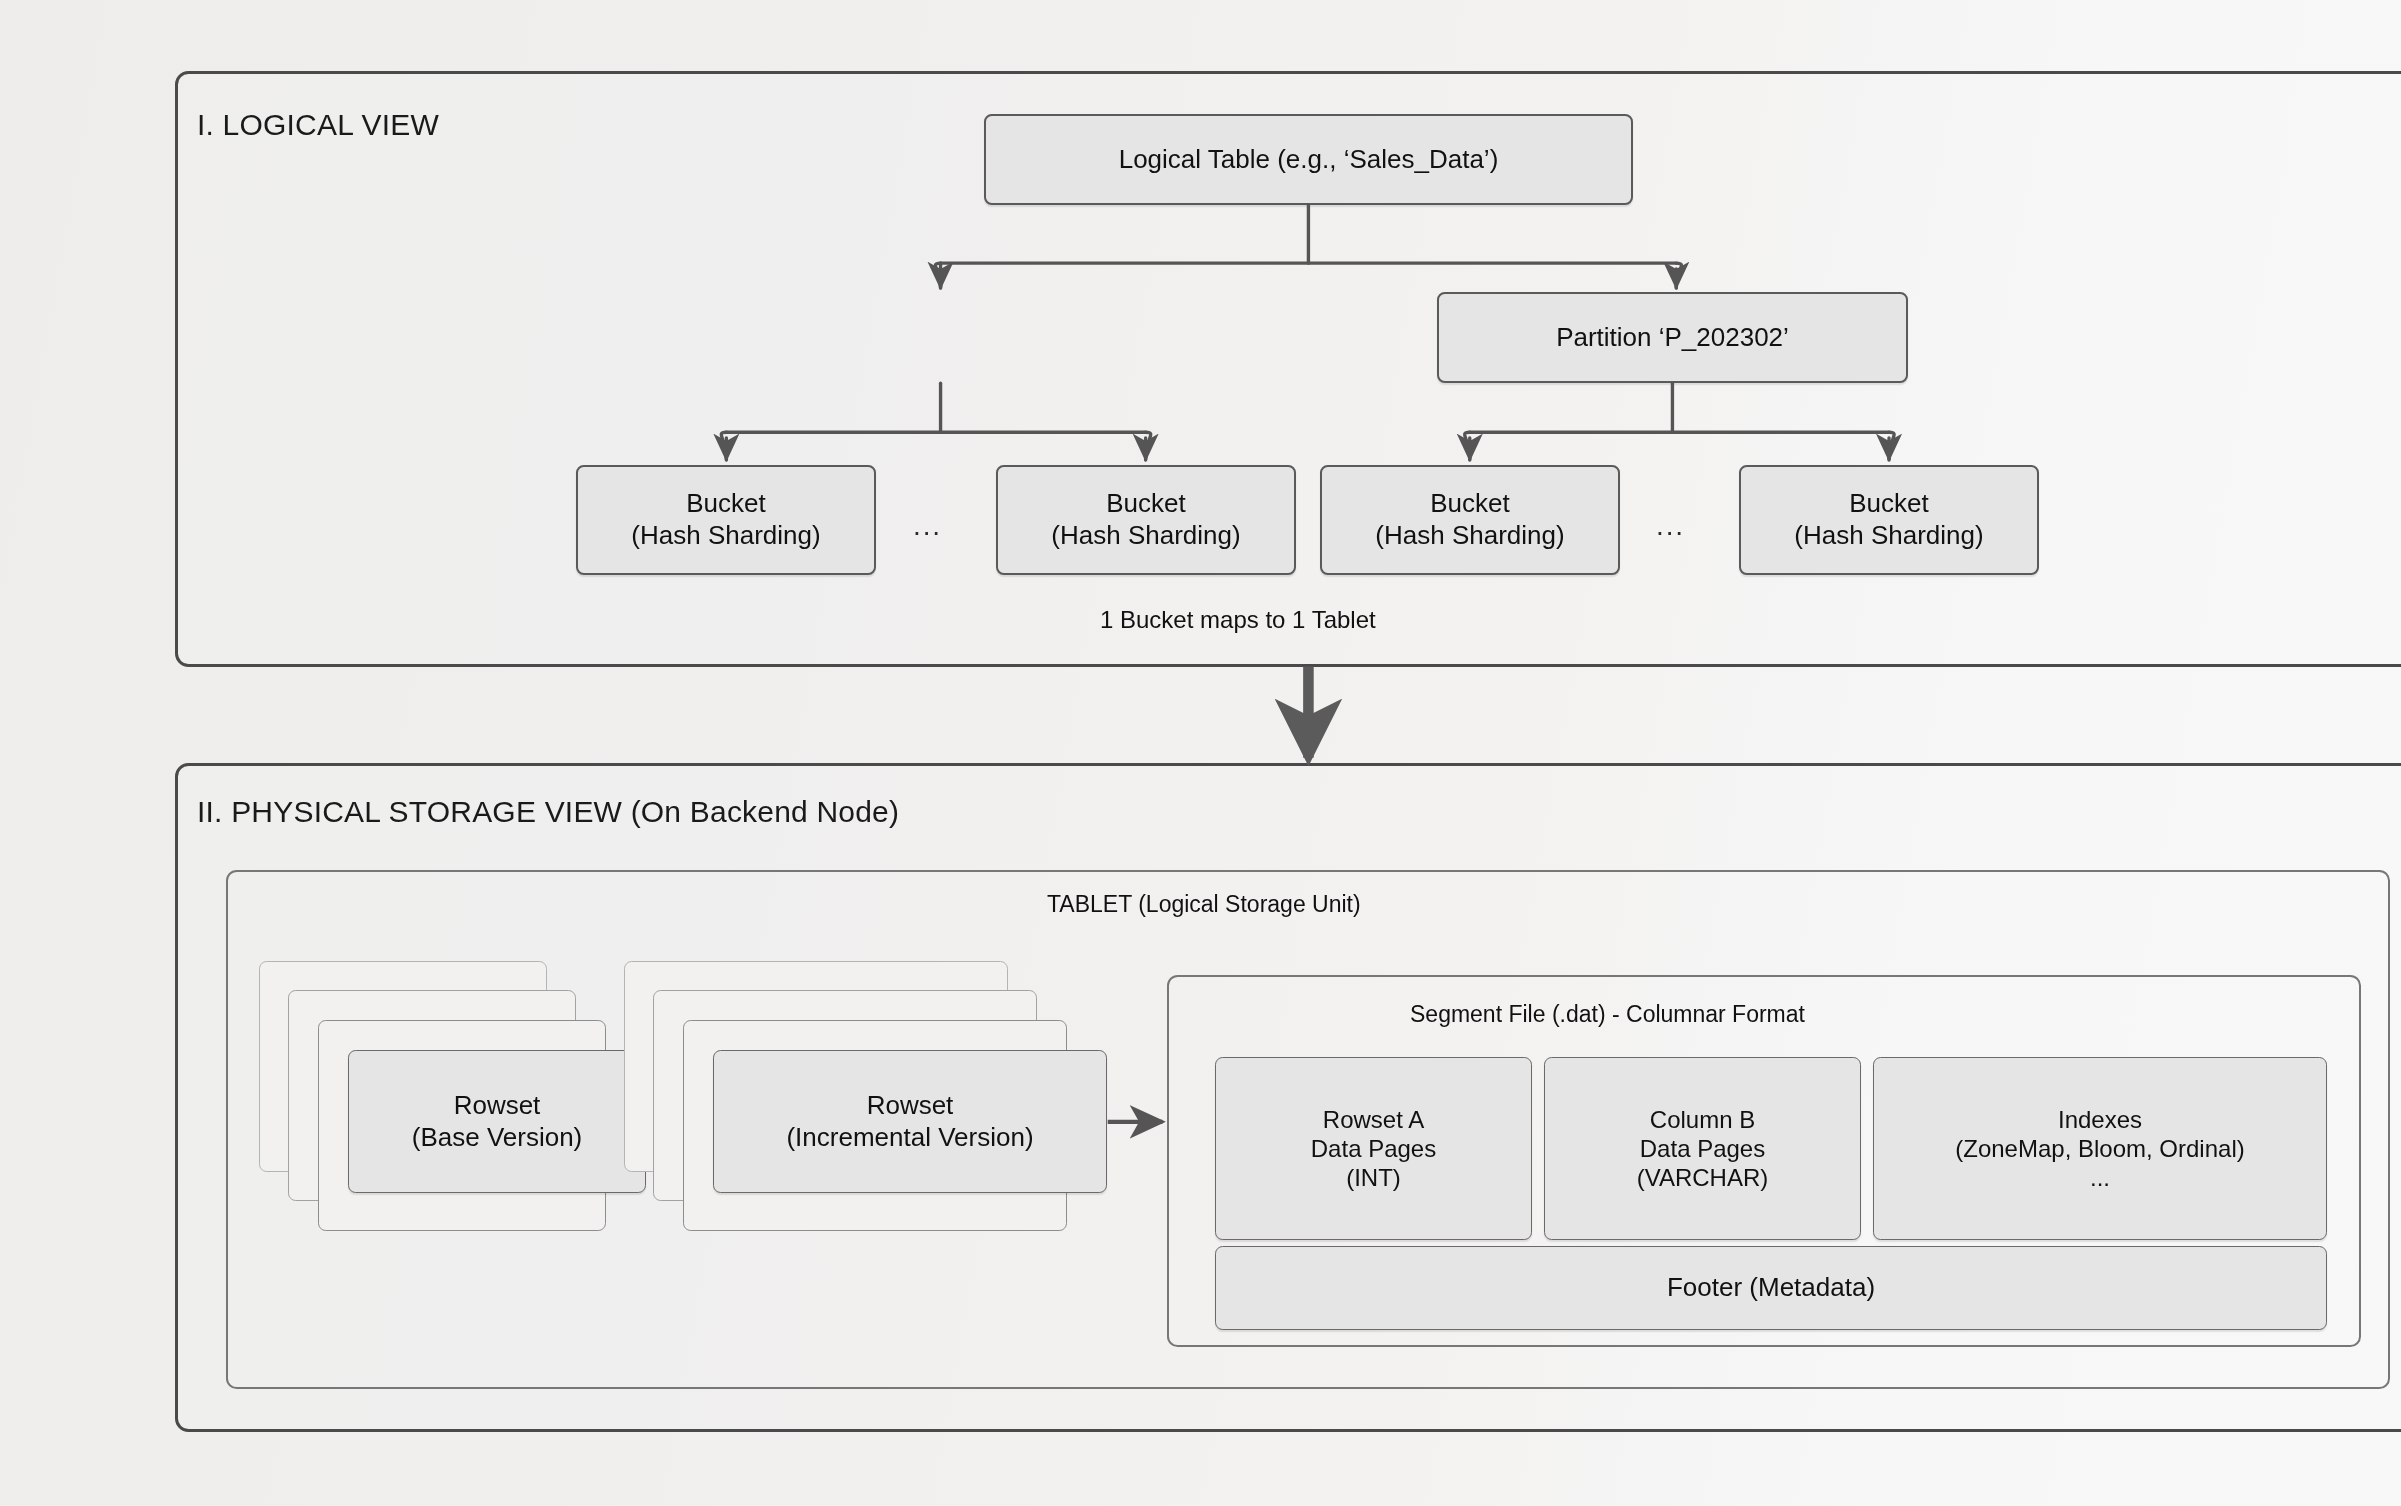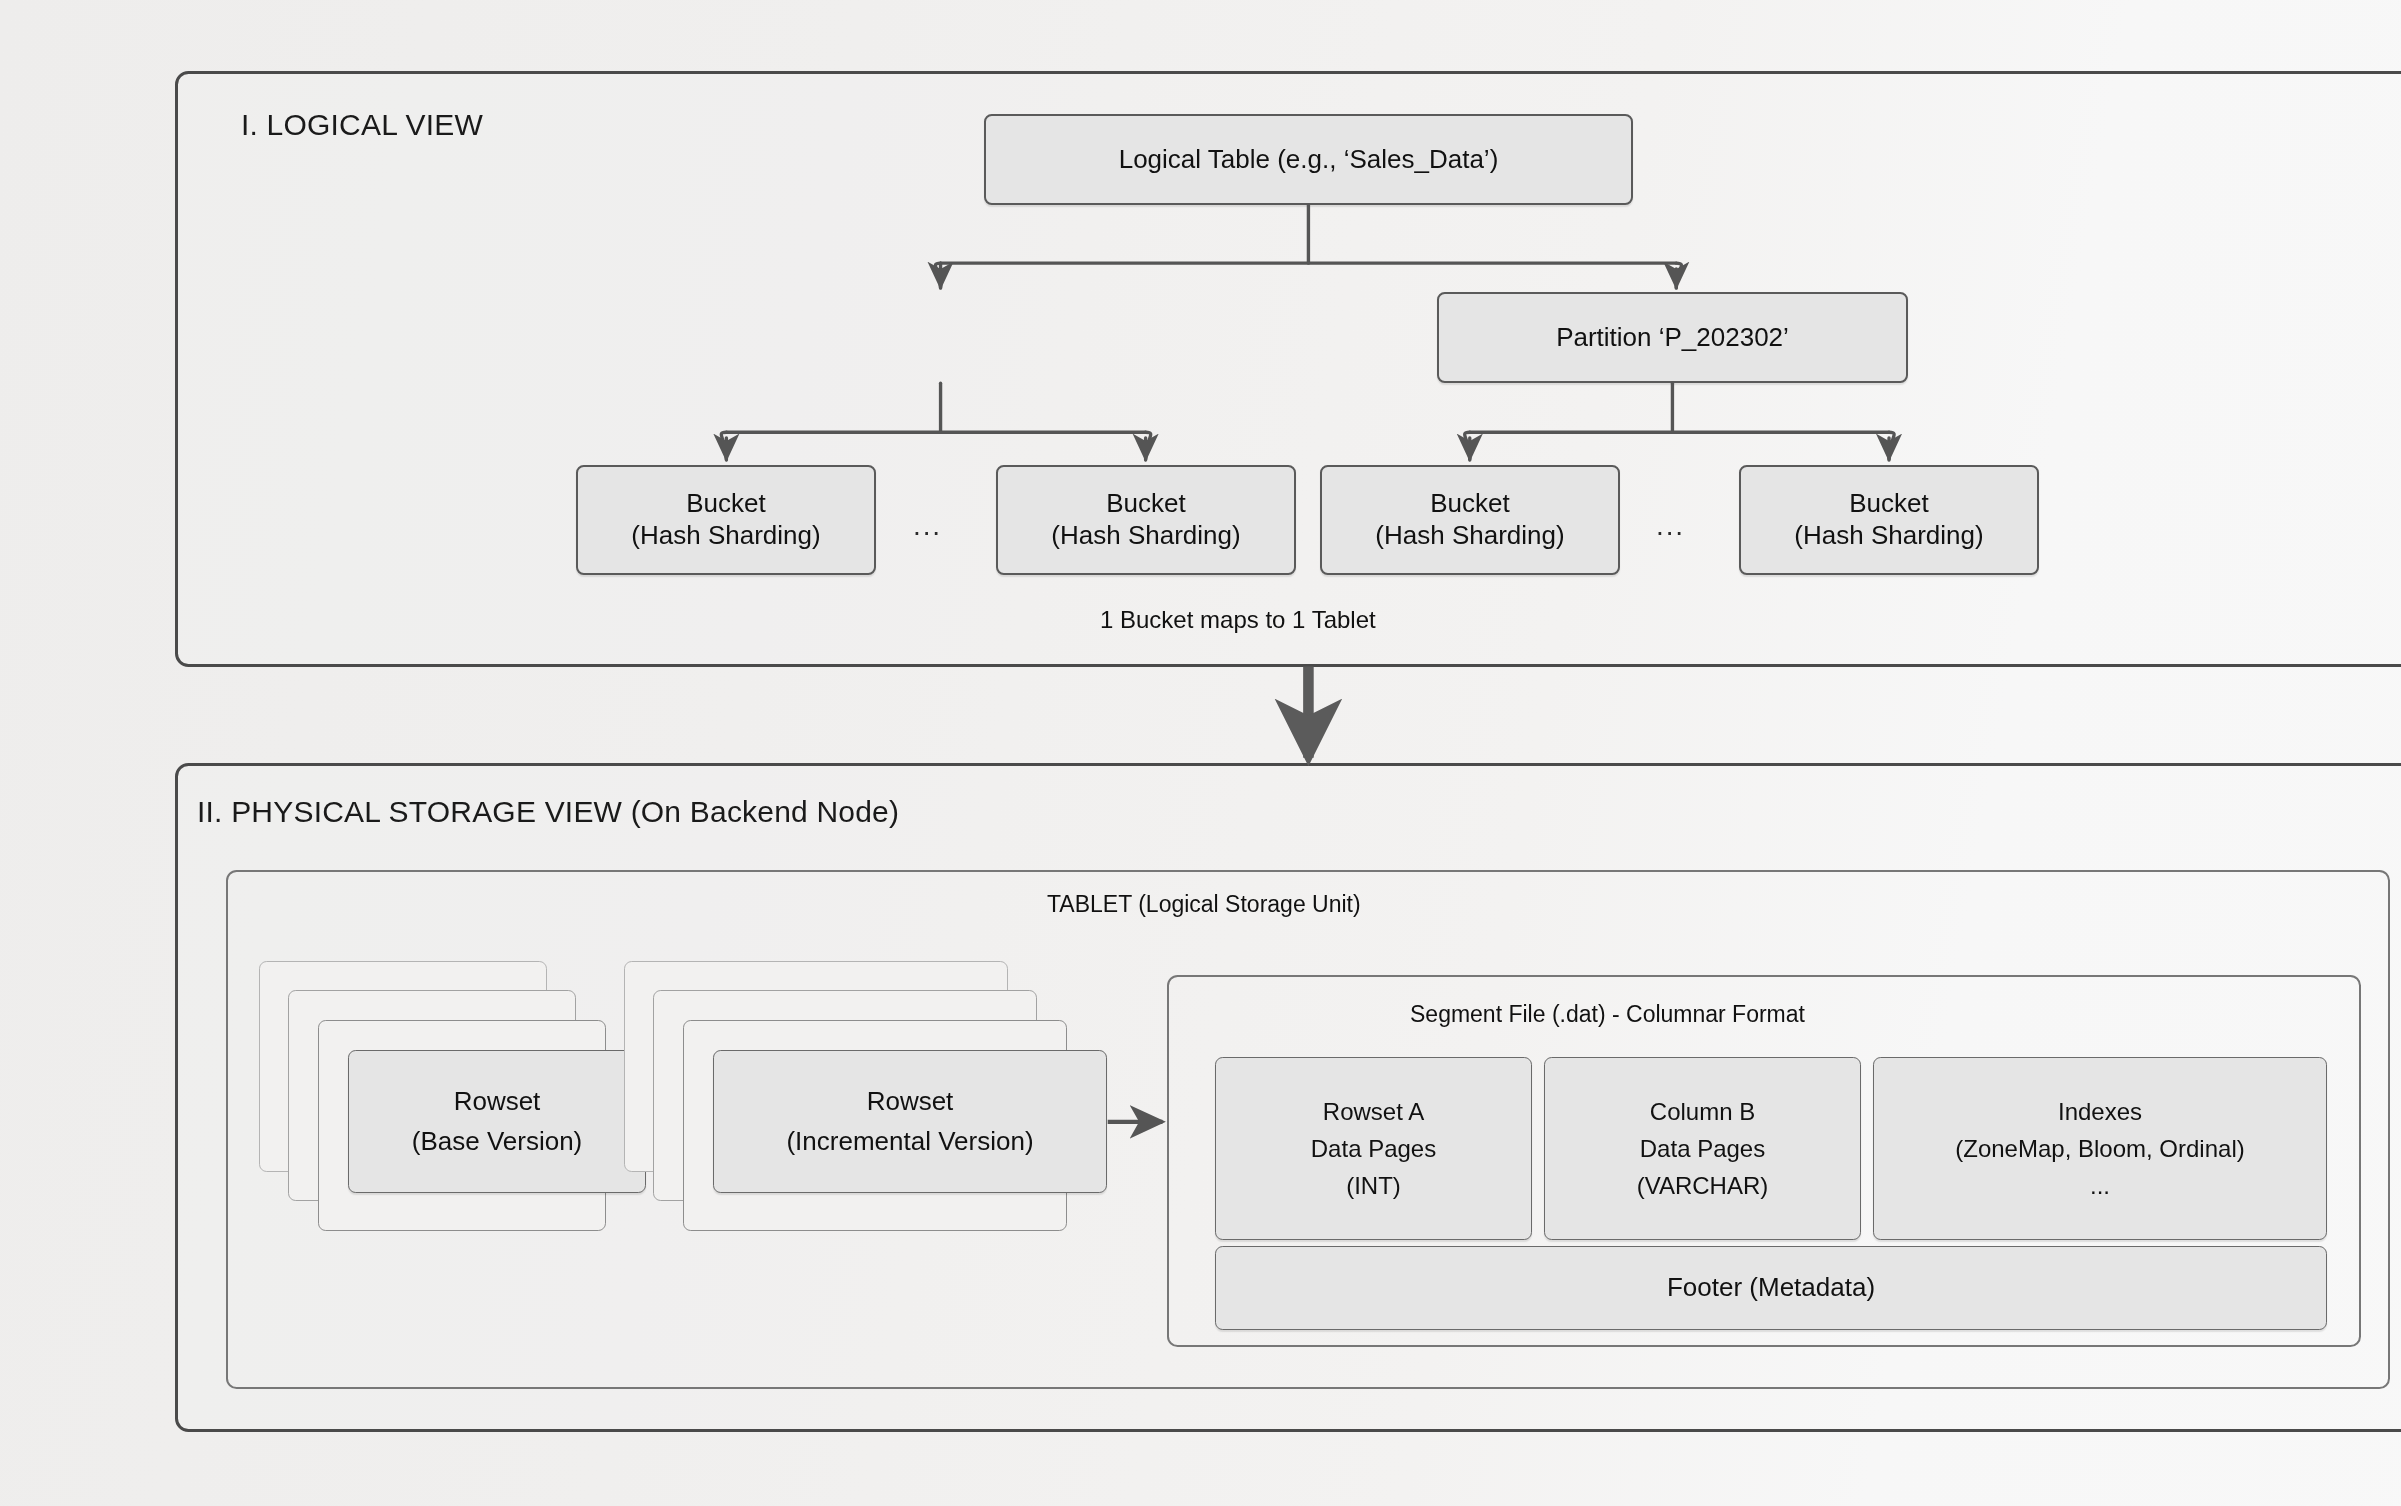--- a/index.html
+++ b/index.html
@@ -36,21 +36,21 @@
     justify-content: center;
     text-align: center;
     color: #111;
     line-height: 1.22;
     box-shadow: 0 1.4px 1.4px rgba(0,0,0,0.10);
   }
   .node .l1 { font-size: 26px; white-space: nowrap; }
   .node .l2 { font-size: 26px; white-space: nowrap; }
   .node .l3 { font-size: 24px; white-space: nowrap; }
 
-  .thin { border-width: 1.9px; border-color: #6a6a6a; gap: 8px; }
+  .thin { border-width: 1.9px; border-color: #6a6a6a; }
 
   .ghost {
     position: absolute;
     border: 1.9px solid #9b9b9b;
     border-radius: 7.7px;
     background: #f2f1f0;
   }
   .ghost.g1 { border-color: #b4b4b4; }
   .ghost.g2 { border-color: #a2a2a2; }
   .ghost.g3 { border-color: #8d8d8d; }
@@ -85,21 +85,21 @@
 
   svg.lines { position: absolute; left: 0; top: 0; width: 2613px; height: 1506px; pointer-events: none; }
 </style>
 </head>
 <body>
 
 <div id="stage">
 
   <div class="panel" style="left:175px; top:71px; width:2265px; height:596px;"></div>
 
-  <div class="panel-title" style="left:197px; top:108px;margin-left:44px;">I. LOGICAL VIEW</div>
+  <div class="panel-title" style="left:197px; top:108px;">I. LOGICAL VIEW</div>
 
   <div class="node" style="left:984px; top:114px; width:649px; height:91px;">
     <span class="l1">Logical Table (e.g., ‘Sales_Data’)</span>
   </div>
 
   <div class="node" style="left:1437px; top:292px; width:471px; height:91px;">
     <span class="l1">Partition ‘P_202302’</span>
   </div>
 
   <div class="node" style="left:576px; top:465px; width:300px; height:110px;">

